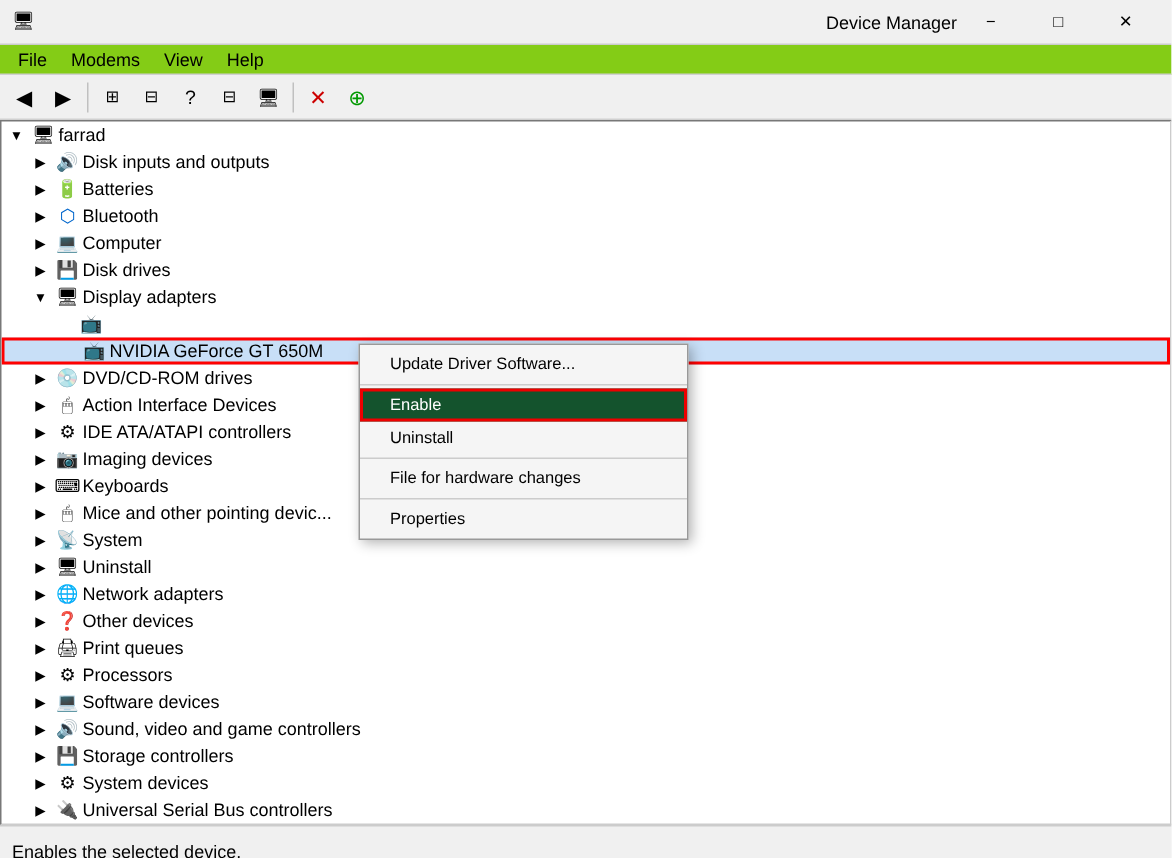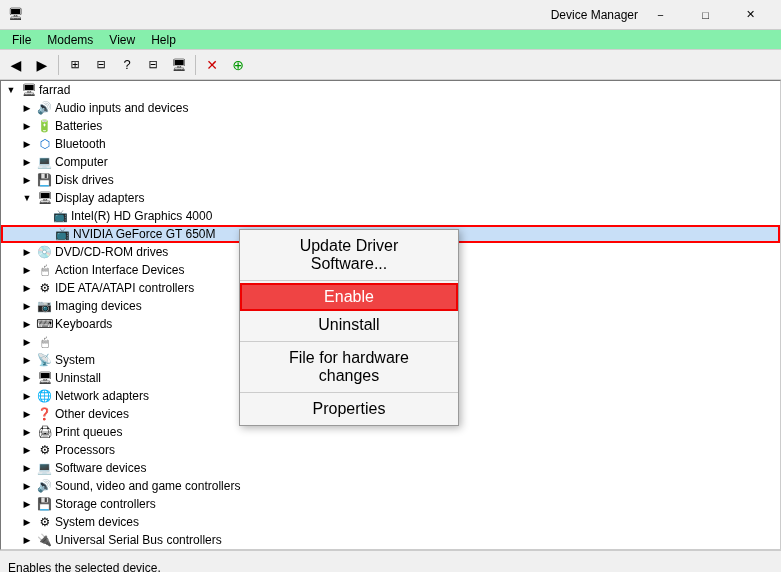--- a/index.html
+++ b/index.html
@@ -43,21 +43,21 @@
       cursor: pointer;
       display: flex;
       align-items: center;
       justify-content: center;
       font-size: 11px;
     }
 
     
     .menu-bar {
       height: 20px;
-      background: #86efac;
+      background: #84cc16;
       display: flex;
       align-items: center;
       padding: 0 4px;
       border-bottom: 1px solid #d0d0d0;
     }
     .menu-item {
       padding: 2px 8px;
       cursor: pointer;
       font-size: 12px;
     }
@@ -150,25 +150,24 @@
       width: 220px;
       background: #f5f5f5;
       border: 1px solid #999;
       box-shadow: 2px 2px 8px rgba(0,0,0,0.3);
       z-index: 100;
       padding: 2px 0;
     }
     .ctx-item {
       padding: 5px 20px;
       cursor: pointer;
-      font-size: 16px;
-      text-align: center;
+      font-size: 11px;
     }
     .ctx-item.highlighted {
-      background: #ef4444;
+      background: #14532d;
       color: white;
       outline: 2px solid #e00;
       outline-offset: -2px;
     }
     .ctx-separator {
       height: 1px;
       background: #ccc;
       margin: 2px 0;
     }
     .ctx-item.bold {
@@ -236,21 +235,21 @@
 
     <div class="tree-item indent-0">
       <span class="expand-btn">▼</span>
       <span class="item-icon">🖥</span>
       <span>farrad</span>
     </div>
 
     <div class="tree-item indent-1">
       <span class="expand-btn">▶</span>
       <span class="item-icon">🔊</span>
-      <span>Audio inputs and devices</span>
+      <span>Disk inputs and outputs</span>
     </div>
 
     <div class="tree-item indent-1">
       <span class="expand-btn">▶</span>
       <span class="item-icon">🔋</span>
       <span>Batteries</span>
     </div>
 
     <div class="tree-item indent-1">
       <span class="expand-btn">▶</span>
@@ -272,21 +271,20 @@
 
     <div class="tree-item indent-1">
       <span class="expand-btn">▼</span>
       <span class="item-icon">🖥</span>
       <span>Display adapters</span>
     </div>
 
     <div class="tree-item indent-2">
       <span class="expand-btn" style="visibility:hidden;">▶</span>
       <span class="item-icon">📺</span>
-      <span>Intel(R) HD Graphics 4000</span>
     </div>
 
     <div class="tree-item indent-2 red-border" style="display:flex; align-items:center; padding:1px 0 1px 34px;">
       <span class="expand-btn" style="visibility:hidden;">▶</span>
       <span class="item-icon">📺</span>
       <span>NVIDIA GeForce GT 650M</span>
     </div>
 
     <div class="tree-item indent-1">
       <span class="expand-btn">▶</span>
@@ -314,20 +312,21 @@
 
     <div class="tree-item indent-1">
       <span class="expand-btn">▶</span>
       <span class="item-icon">⌨</span>
       <span>Keyboards</span>
     </div>
 
     <div class="tree-item indent-1">
       <span class="expand-btn">▶</span>
       <span class="item-icon">🖱</span>
+      <span>Mice and other pointing devic...</span>
     </div>
 
     <div class="tree-item indent-1">
       <span class="expand-btn">▶</span>
       <span class="item-icon">📡</span>
       <span>System</span>
     </div>
 
     <div class="tree-item indent-1">
       <span class="expand-btn">▶</span>

